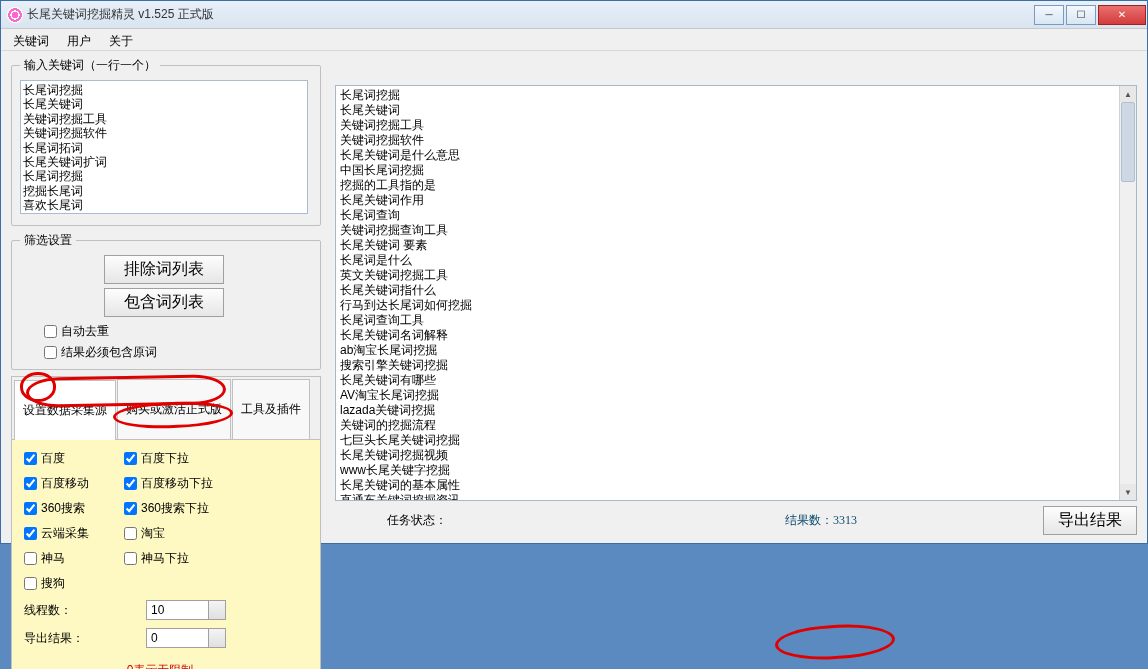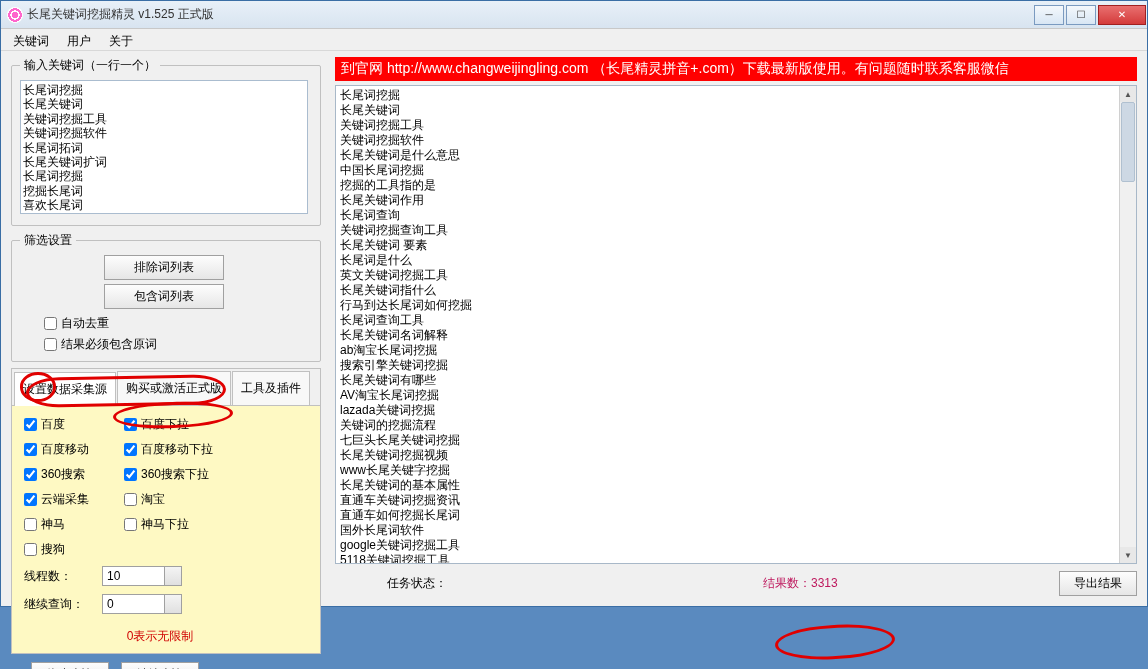--- a/index.html
+++ b/index.html
@@ -1,59 +1,59 @@
 <!DOCTYPE html>
 <html><head>
 <meta charset="utf-8">
 <style>
 * { box-sizing: border-box; margin: 0; padding: 0; }
 body { font-family: "Microsoft YaHei", SimSun, Arial, sans-serif; font-size: 12px; background: #5a8abf; width: 1148px; height: 669px; overflow: hidden; position: relative; }
-.window { position: absolute; top: 0; left: 0; width: 1148px; height: 607px; background: #f0f0f0; border: 1px solid #3a6ea5; }
+.window { position: absolute; top: 0; left: 0; width: 1148px; height: 544px; background: #f0f0f0; border: 1px solid #3a6ea5; }
 .titlebar { height: 28px; background: linear-gradient(#e8f0f8,#d8e4f0); display: flex; align-items: center; padding-left: 6px; border-bottom: 1px solid #c8c8c8; }
 .titlebar-icon { width: 16px; height: 16px; margin-right: 4px; border-radius: 50%; background: radial-gradient(circle,#ff66cc 30%,#fff 31%,#fff 40%,#ff66cc 41%,#ff66cc 60%,#fff 61%); }
 .titlebar-text { flex: 1; color: #333; }
 .win-controls { display: flex; }
 .win-btn { width: 30px; height: 20px; margin: 2px 1px; border: 1px solid #7a9ac0; background: linear-gradient(#f4f8fc,#d8e6f4); display:flex; align-items:center; justify-content:center; font-size: 10px; color:#333; cursor:pointer; }
 .win-btn.close { width: 48px; background: linear-gradient(#e97070,#d43b3b); color:#fff; border-color:#a02020; }
 .menubar { height: 22px; background: #f0f0f0; display: flex; align-items: flex-end; padding-left: 12px; gap: 18px; border-bottom: 1px solid #d8d8d8; }
 .menubar span { cursor: pointer; }
 .content { position: absolute; top: 50px; left: 0; right: 0; bottom: 0; padding: 6px 10px 8px 10px; }
 .left-col { position: absolute; left: 10px; top: 6px; width: 310px; }
 .fieldset { border: 1px solid #c0c0c0; border-radius: 2px; padding: 6px 12px 8px 8px; margin-bottom: 6px; background:#f0f0f0; }
 .fieldset-legend { font-size: 12px; padding: 0 4px; background:#f0f0f0; }
 .kw-textarea { width: 100%; height: 134px; border: 1px solid #aabccf; resize: none; font-size: 12px; padding: 2px; background:#fff; font-family: SimSun, Arial; line-height: 1.2; }
-.btn { border: 1px solid #a0a0a0; background: linear-gradient(#fdfdfd,#e6e6e6); padding: 3px 14px; font-size: 12px; cursor: pointer; display:inline-block; }
+.btn { border: 1px solid #a0a0a0; background: linear-gradient(#fdfdfd,#e6e6e6); padding: 3px 14px; font-size: 16px; cursor: pointer; display:inline-block; }
 .filter-btns { display:flex; flex-direction:column; align-items:center; gap:4px; margin-bottom:6px; }
 .filter-btns .btn { width: 120px; text-align:center; }
 .chk-row { display:flex; align-items:center; gap:4px; margin-left: 24px; margin-top:4px; }
 .tabset { border:1px solid #c0c0c0; margin-top:2px; background:#f0f0f0; }
 .tab-strip { display:flex; border-bottom:1px solid #c0c0c0; }
-.tab { padding:8px 8px; border:1px solid #c0c0c0; border-bottom:none; background:#f8f8f8; margin-right:-1px; margin-top:2px; margin-left:2px; font-size:12px; cursor:pointer; }
+.tab { padding:21px 8px; border:1px solid #c0c0c0; border-bottom:none; background:#f8f8f8; margin-right:-1px; margin-top:2px; margin-left:2px; font-size:12px; cursor:pointer; }
 .tab.active { background:#fff; position:relative; top:1px; }
 .tab-body { padding:10px 24px 8px 12px; background:#fef9c3; }
 .src-grid { display:grid; grid-template-columns: 100px 120px; row-gap:8px; }
 .src-cell { display:flex; align-items:center; gap:4px; }
 .num-row { display:flex; align-items:center; gap:18px; margin-top:8px; }
 .num-row label { width: 60px; }
-.spinner { width: 80px; height: 20px; border:1px solid #a0a0a0; background:#fff; display:flex; align-items:center; padding-left:4px; position:relative; }
+.spinner { width: 80px; height: 20px; border:1px solid #a0a0a0; background:#fff; display:flex; align-items:center; padding-left:4px; position:relative;margin-left:44px; }
 .spinner::after { content:""; position:absolute; right:0; top:0; width:16px; height:100%; border-left:1px solid #a0a0a0; background:linear-gradient(#f4f4f4,#e0e0e0); }
 .red-note { color:#d00000; text-align:center; margin-top:14px; }
 .query-btns { display:flex; gap:12px; margin-top:8px; margin-left:20px; }
 .right-col { position:absolute; left:334px; top:6px; right:10px; bottom:8px; }
 .ad-banner { height:24px; background:#ff0000; color:#fff; font-size:14px; display:flex; align-items:center; padding-left:6px; overflow:hidden; white-space:nowrap; font-family: SimSun, Arial; }
 .results-box { position:absolute; top:28px; left:0; right:0; bottom:34px; border:1px solid #a8b8c8; background:#fff; overflow:hidden; }
 .results-scroll { position:absolute; right:0; top:0; width:17px; height:100%; background:#f0f0f0; border-left:1px solid #d0d0d0; }
 .scroll-thumb { position:absolute; top:16px; left:1px; right:1px; height:80px; background:#cdd8e4; border:1px solid #b0c0d0; border-radius:2px; }
 .scroll-btn { position:absolute; left:0; right:0; height:16px; background:#e8e8e8; display:flex; align-items:center; justify-content:center; font-size:8px; color:#555;}
 .scroll-btn.up{top:0;} .scroll-btn.down{bottom:0;}
 .results-text { padding:2px 4px; font-size:12px; line-height:1.25; font-family: SimSun, Arial; white-space:pre; }
 .status-row { position:absolute; left:0; right:0; bottom:0; height:30px; display:flex; align-items:center; }
 .status-label { margin-left:52px; }
 .status-blue { color:#0040d0; margin-left:4px; }
-.result-count { position:absolute; left:428px; color:#be185d; }
+.result-count { position:absolute; left:450px; color:#0c4a6e;font-family:Liberation Serif, serif; }
 .export-btn { position:absolute; right:0;margin-left:24px; }
 input[type=checkbox]{ width:13px; height:13px; }
 
 .hand-circle { position:absolute; border:3px solid #e00000; border-radius:50%; pointer-events:none; }
 .hand-circle.c1 { left:26px; top:376px; width:200px; height:30px; border-radius:40px/18px; transform:rotate(-1deg); }
 .hand-circle.c1b { left:20px; top:372px; width:36px; height:30px; border-radius:20px/16px; }
 .hand-circle.c2 { left:113px; top:402px; width:120px; height:26px; border-radius:60px/14px; transform:rotate(-2deg); }
 .hand-circle.c3 { left:775px; top:625px; width:120px; height:34px; border-radius:60px/18px; transform:rotate(-3deg); }
 </style>
 </head>
@@ -161,37 +161,36 @@
                 <span>搜狗</span>
               </div>
           </div>
           <div class="num-row">
             <label>线程数：</label>
             <div class="spinner">
                 <span>10</span>
               </div>
           </div>
           <div class="num-row">
-            <label>继续查询：</label>
+            <label>导出结果：</label>
             <div class="spinner">
                 <span>0</span>
               </div>
           </div>
           <div class="red-note">0表示无限制</div>
         </div>
       </div>
 
       <div class="query-btns">
         <button class="btn">停止查询</button>
         <button class="btn">继续查询</button>
       </div>
     </div>
 
     <div class="right-col">
-      <div class="ad-banner">到官网 http://www.changweijingling.com  （长尾精灵拼音+.com）下载最新版使用。有问题随时联系客服微信</div>
       <div class="results-box">
         <div class="results-text" id="results-text">长尾词挖掘
 长尾关键词
 关键词挖掘工具
 关键词挖掘软件
 长尾关键词是什么意思
 中国长尾词挖掘
 挖掘的工具指的是
 长尾关键词作用
 长尾词查询

